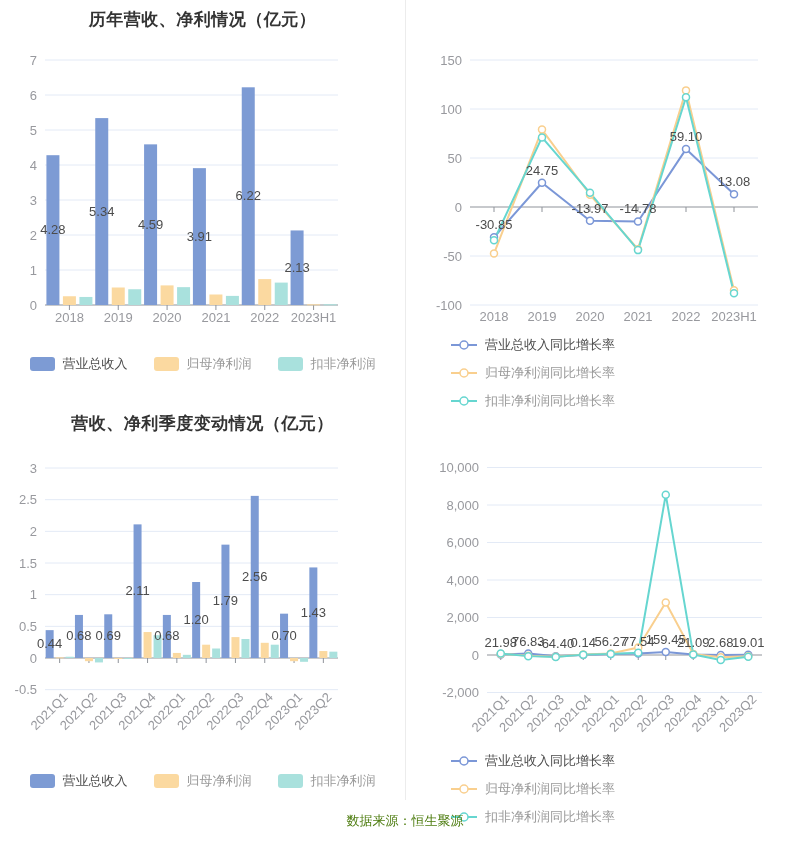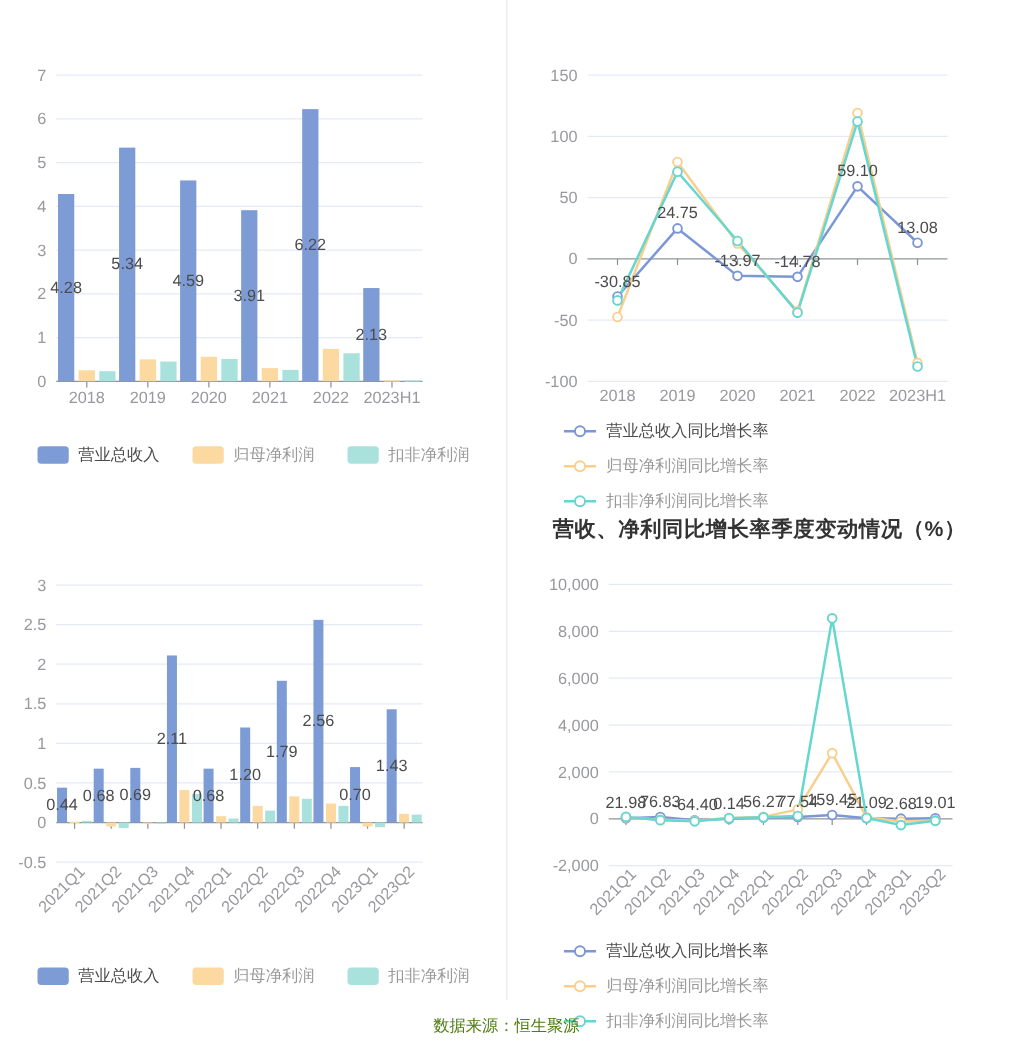--- a/index.html
+++ b/index.html
@@ -39,20 +39,21 @@
     position:absolute;left:0;right:0;top:812px;text-align:center;
     font-size:13px;color:#4d7c0f;
   }
 </style>
 </head>
 <body>
 
 <div>
 
   <div class="cell" id="cell-tl">
+    <div class="chart-title">历年营收、净利情况（亿元）</div>
     <svg class="plot" id="c0" width="405" height="400">
         <line x1="45" y1="60" x2="338" y2="60" stroke="#e3eaf6" stroke-width="1"></line>
         <text x="37" y="64.5" text-anchor="end" class="tick">7</text>
         <line x1="45" y1="95" x2="338" y2="95" stroke="#e3eaf6" stroke-width="1"></line>
         <text x="37" y="99.5" text-anchor="end" class="tick">6</text>
         <line x1="45" y1="130" x2="338" y2="130" stroke="#e3eaf6" stroke-width="1"></line>
         <text x="37" y="134.5" text-anchor="end" class="tick">5</text>
         <line x1="45" y1="165" x2="338" y2="165" stroke="#e3eaf6" stroke-width="1"></line>
         <text x="37" y="169.5" text-anchor="end" class="tick">4</text>
         <line x1="45" y1="200" x2="338" y2="200" stroke="#e3eaf6" stroke-width="1"></line>
@@ -189,20 +190,21 @@
           <svg width="26" height="12">
             <line x1="0" y1="6" x2="26" y2="6" stroke="#66d6d0" stroke-width="2"></line>
             <circle cx="13" cy="6" r="4" fill="#fff" stroke="#66d6d0" stroke-width="1.5"></circle>
           </svg>
           <span class="lgt">扣非净利润同比增长率</span>
         </div>
       </div>
   </div>
 
   <div class="cell" id="cell-bl">
+    <div class="chart-title">营收、净利季度变动情况（亿元）</div>
     <svg class="plot" id="c2" width="405" height="447">
         <line x1="45" y1="68.00999999999999" x2="338" y2="68.00999999999999" stroke="#e3eaf6" stroke-width="1"></line>
         <text x="37" y="72.50999999999999" text-anchor="end" class="tick">3</text>
         <line x1="45" y1="99.67500000000001" x2="338" y2="99.67500000000001" stroke="#e3eaf6" stroke-width="1"></line>
         <text x="37" y="104.17500000000001" text-anchor="end" class="tick">2.5</text>
         <line x1="45" y1="131.34" x2="338" y2="131.34" stroke="#e3eaf6" stroke-width="1"></line>
         <text x="37" y="135.84" text-anchor="end" class="tick">2</text>
         <line x1="45" y1="163.005" x2="338" y2="163.005" stroke="#e3eaf6" stroke-width="1"></line>
         <text x="37" y="167.505" text-anchor="end" class="tick">1.5</text>
         <line x1="45" y1="194.67000000000002" x2="338" y2="194.67000000000002" stroke="#e3eaf6" stroke-width="1"></line>
@@ -284,21 +286,20 @@
           <span class="lgt">归母净利润</span>
         </div>
         <div class="lg-item">
           <span class="sw" style="background: rgb(169, 225, 221);"></span>
           <span class="lgt">扣非净利润</span>
         </div>
       </div>
   </div>
 
   <div class="cell" id="cell-br">
-    <div class="chart-title">营收、净利同比增长率季度变动情况（%）</div>
     <svg class="plot" id="c3" width="405" height="447">
         <line x1="82" y1="67.5" x2="357" y2="67.5" stroke="#e3eaf6" stroke-width="1"></line>
         <text x="74" y="72" text-anchor="end" class="tick">10,000</text>
         <line x1="82" y1="105" x2="357" y2="105" stroke="#e3eaf6" stroke-width="1"></line>
         <text x="74" y="109.5" text-anchor="end" class="tick">8,000</text>
         <line x1="82" y1="142.5" x2="357" y2="142.5" stroke="#e3eaf6" stroke-width="1"></line>
         <text x="74" y="147" text-anchor="end" class="tick">6,000</text>
         <line x1="82" y1="180" x2="357" y2="180" stroke="#e3eaf6" stroke-width="1"></line>
         <text x="74" y="184.5" text-anchor="end" class="tick">4,000</text>
         <line x1="82" y1="217.5" x2="357" y2="217.5" stroke="#e3eaf6" stroke-width="1"></line>

